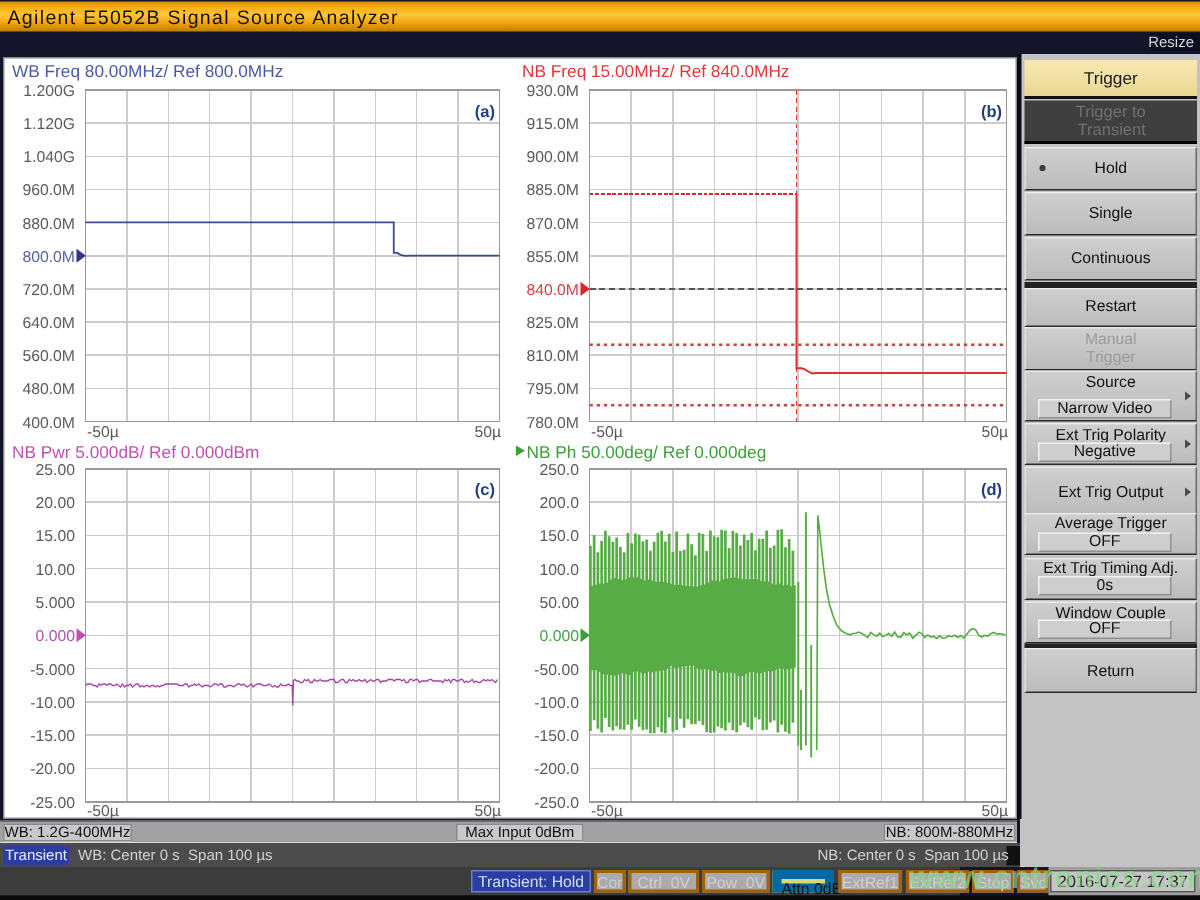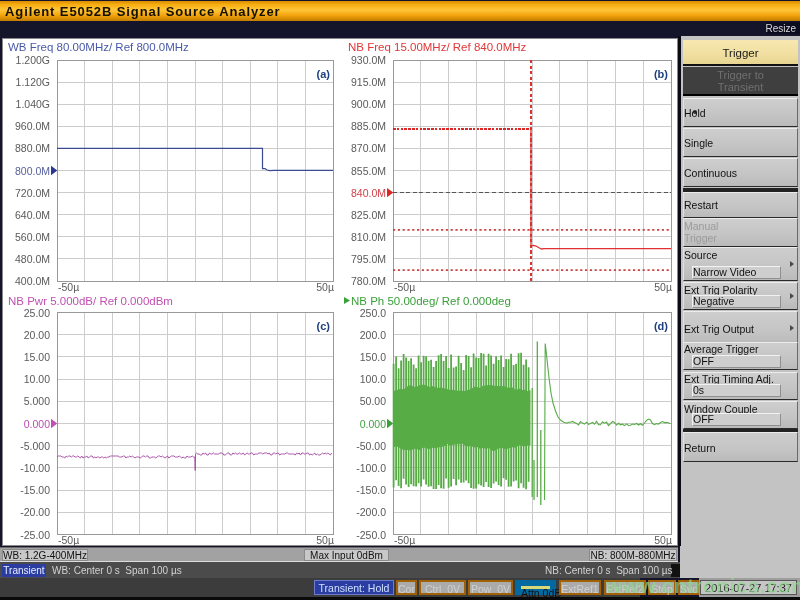--- a/index.html
+++ b/index.html
@@ -1,30 +1,30 @@
 <!DOCTYPE html>
 <html><head><meta charset="utf-8"><style>
 *{margin:0;padding:0;box-sizing:border-box}
 html,body{width:800px;height:600px;background:#000;overflow:hidden}
 body{font-family:"Liberation Sans",sans-serif;position:relative}
 #root{position:absolute;left:0;top:0;width:800px;height:600px;background:#14152b}
 .titlebar{position:absolute;left:0;top:1px;width:800px;height:20px;
  background:linear-gradient(#d88c00,#f8ad12 18%,#ffc638 45%,#f2a30c 72%,#c07c00);}
-.titlebar span{position:absolute;left:5px;top:3px;font-size:13px;font-weight:bold;letter-spacing:0.9px;color:#131000}
+.titlebar span{position:absolute;left:5px;top:3px;font-size:13px;font-weight:normal;letter-spacing:0.9px;color:#131000}
 .resize{position:absolute;right:4px;top:23px;font-size:10px;color:#d8d8d8}
 
 .sbar{position:absolute;left:680px;top:36px;width:120px;height:542px;background:#c3c3c3}
 .bedge{position:absolute;left:678px;top:36px;width:3px;height:510px;background:#0b0b16}
 .strig{position:absolute;left:683px;top:39.5px;width:115px;height:26px;background:linear-gradient(#f8e8b0,#f0dfa0 60%,#e8d592);
  text-align:center;line-height:26px;font-size:11.5px;color:#1a1a1a;border-bottom:2px solid #111}
 .sdis{position:absolute;left:683px;top:67px;width:115px;height:29px;background:#3f3f3f;color:#707070;font-size:11px;
- text-align:center;display:flex;align-items:center;justify-content:center;border-bottom:2px solid #000}
+ text-align:right;display:flex;align-items:center;justify-content:center;border-bottom:2px solid #000}
 .sbtn{position:absolute;left:683px;width:115px;background:linear-gradient(#cecece,#c3c3c3 65%,#bababa);
  border-top:1px solid #ececec;border-left:1px solid #e0e0e0;border-bottom:1.5px solid #2a2a2a;border-right:1px solid #6a6a6a;
- color:#111;font-size:10.5px;text-align:left}
+ color:#111;font-size:10.5px;text-align:center}
 .sbtn .blab{line-height:12.5px;padding-top:0.5px}
 .sbtn .blab.mid{position:absolute;left:0;right:0;top:50%;transform:translateY(-50%)}
 .sbtn.dis{color:#9b9b9b}
 .inset{position:absolute;left:8px;right:16px;bottom:1.5px;height:13px;background:#cecece;border:1px solid #8f8f8f;
  border-top-color:#f2f2f2;border-left-color:#f2f2f2;font-size:10.5px;line-height:11px;color:#111}
 .arr{position:absolute;right:3px;top:50%;margin-top:-3.5px;width:0;height:0;border-left:4.5px solid #4a4a4a;
  border-top:3.5px solid transparent;border-bottom:3.5px solid transparent}
 .bullet{position:absolute;left:9px;top:50%;margin-top:-2px;width:3.5px;height:3.5px;border-radius:50%;background:#3a3a3a}
 
 .row1{position:absolute;left:0;top:547px;width:678px;height:14px;background:#a2a2a2;border-top:1px solid #6a6a6a}

